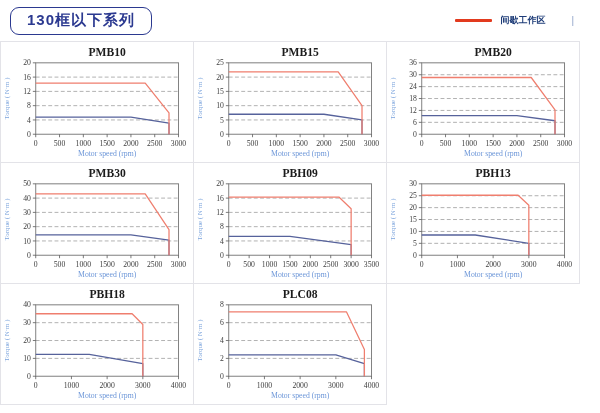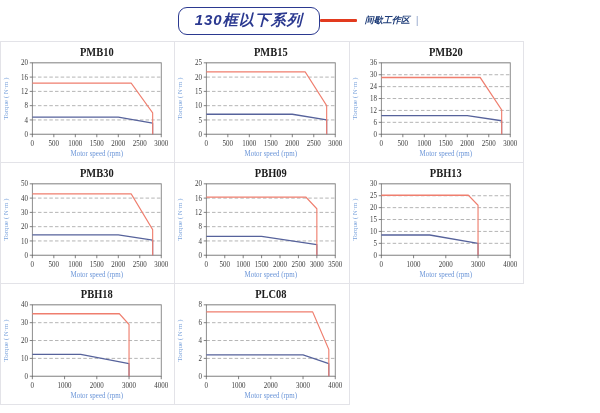--- a/index.html
+++ b/index.html
@@ -9,46 +9,45 @@
     font-family:"Liberation Sans",sans-serif;
     position:relative;
     overflow:hidden;
     box-sizing:border-box;
   }
   *{box-sizing:border-box;}
 
   
   .header{
     height:41px;
-    display:flex;align-items:center;justify-content:center;
-    padding:0 12px 0 10px;
-    font-style:italic;
+    display:flex;align-items:center;justify-content:space-between;
+    padding:0 24px 0 10px;
   }
   .title-box{
     border:1px solid #2b3990;
     border-radius:9px;
     color:#2b3990;
     font-size:15px;
     font-weight:600;
     padding:3px 16px 4px 16px;
     letter-spacing:1px;
     background:#fff;
   }
-  .legend{display:flex;align-items:center;gap:4px;}
+  .legend{display:flex;align-items:center;gap:24px;}
   .legend-item{display:flex;align-items:center;gap:8px;}
   .legend-swatch{width:37px;height:3px;border-radius:1px;background:#999;}
   .legend-label{font-size:9px;font-weight:700;color:#1e3c78;}
   .legend-sep{color:#8fa3c8;font-size:10px;margin:0 2px;}
 
   
   .charts-grid{
     display:grid;
     grid-template-columns:1fr 1fr 1fr;
     grid-auto-rows:121px;
-    width:524px;
+    width:580px;
     border-top:1px solid #e3e3e8;
     border-left:1px solid #e3e3e8;
   }
   .chart-cell{
     border-right:1px solid #e3e3e8;
     border-bottom:1px solid #e3e3e8;
     background:#fff;
     overflow:hidden;
   }
   .chart-cell.empty{border:none;}

